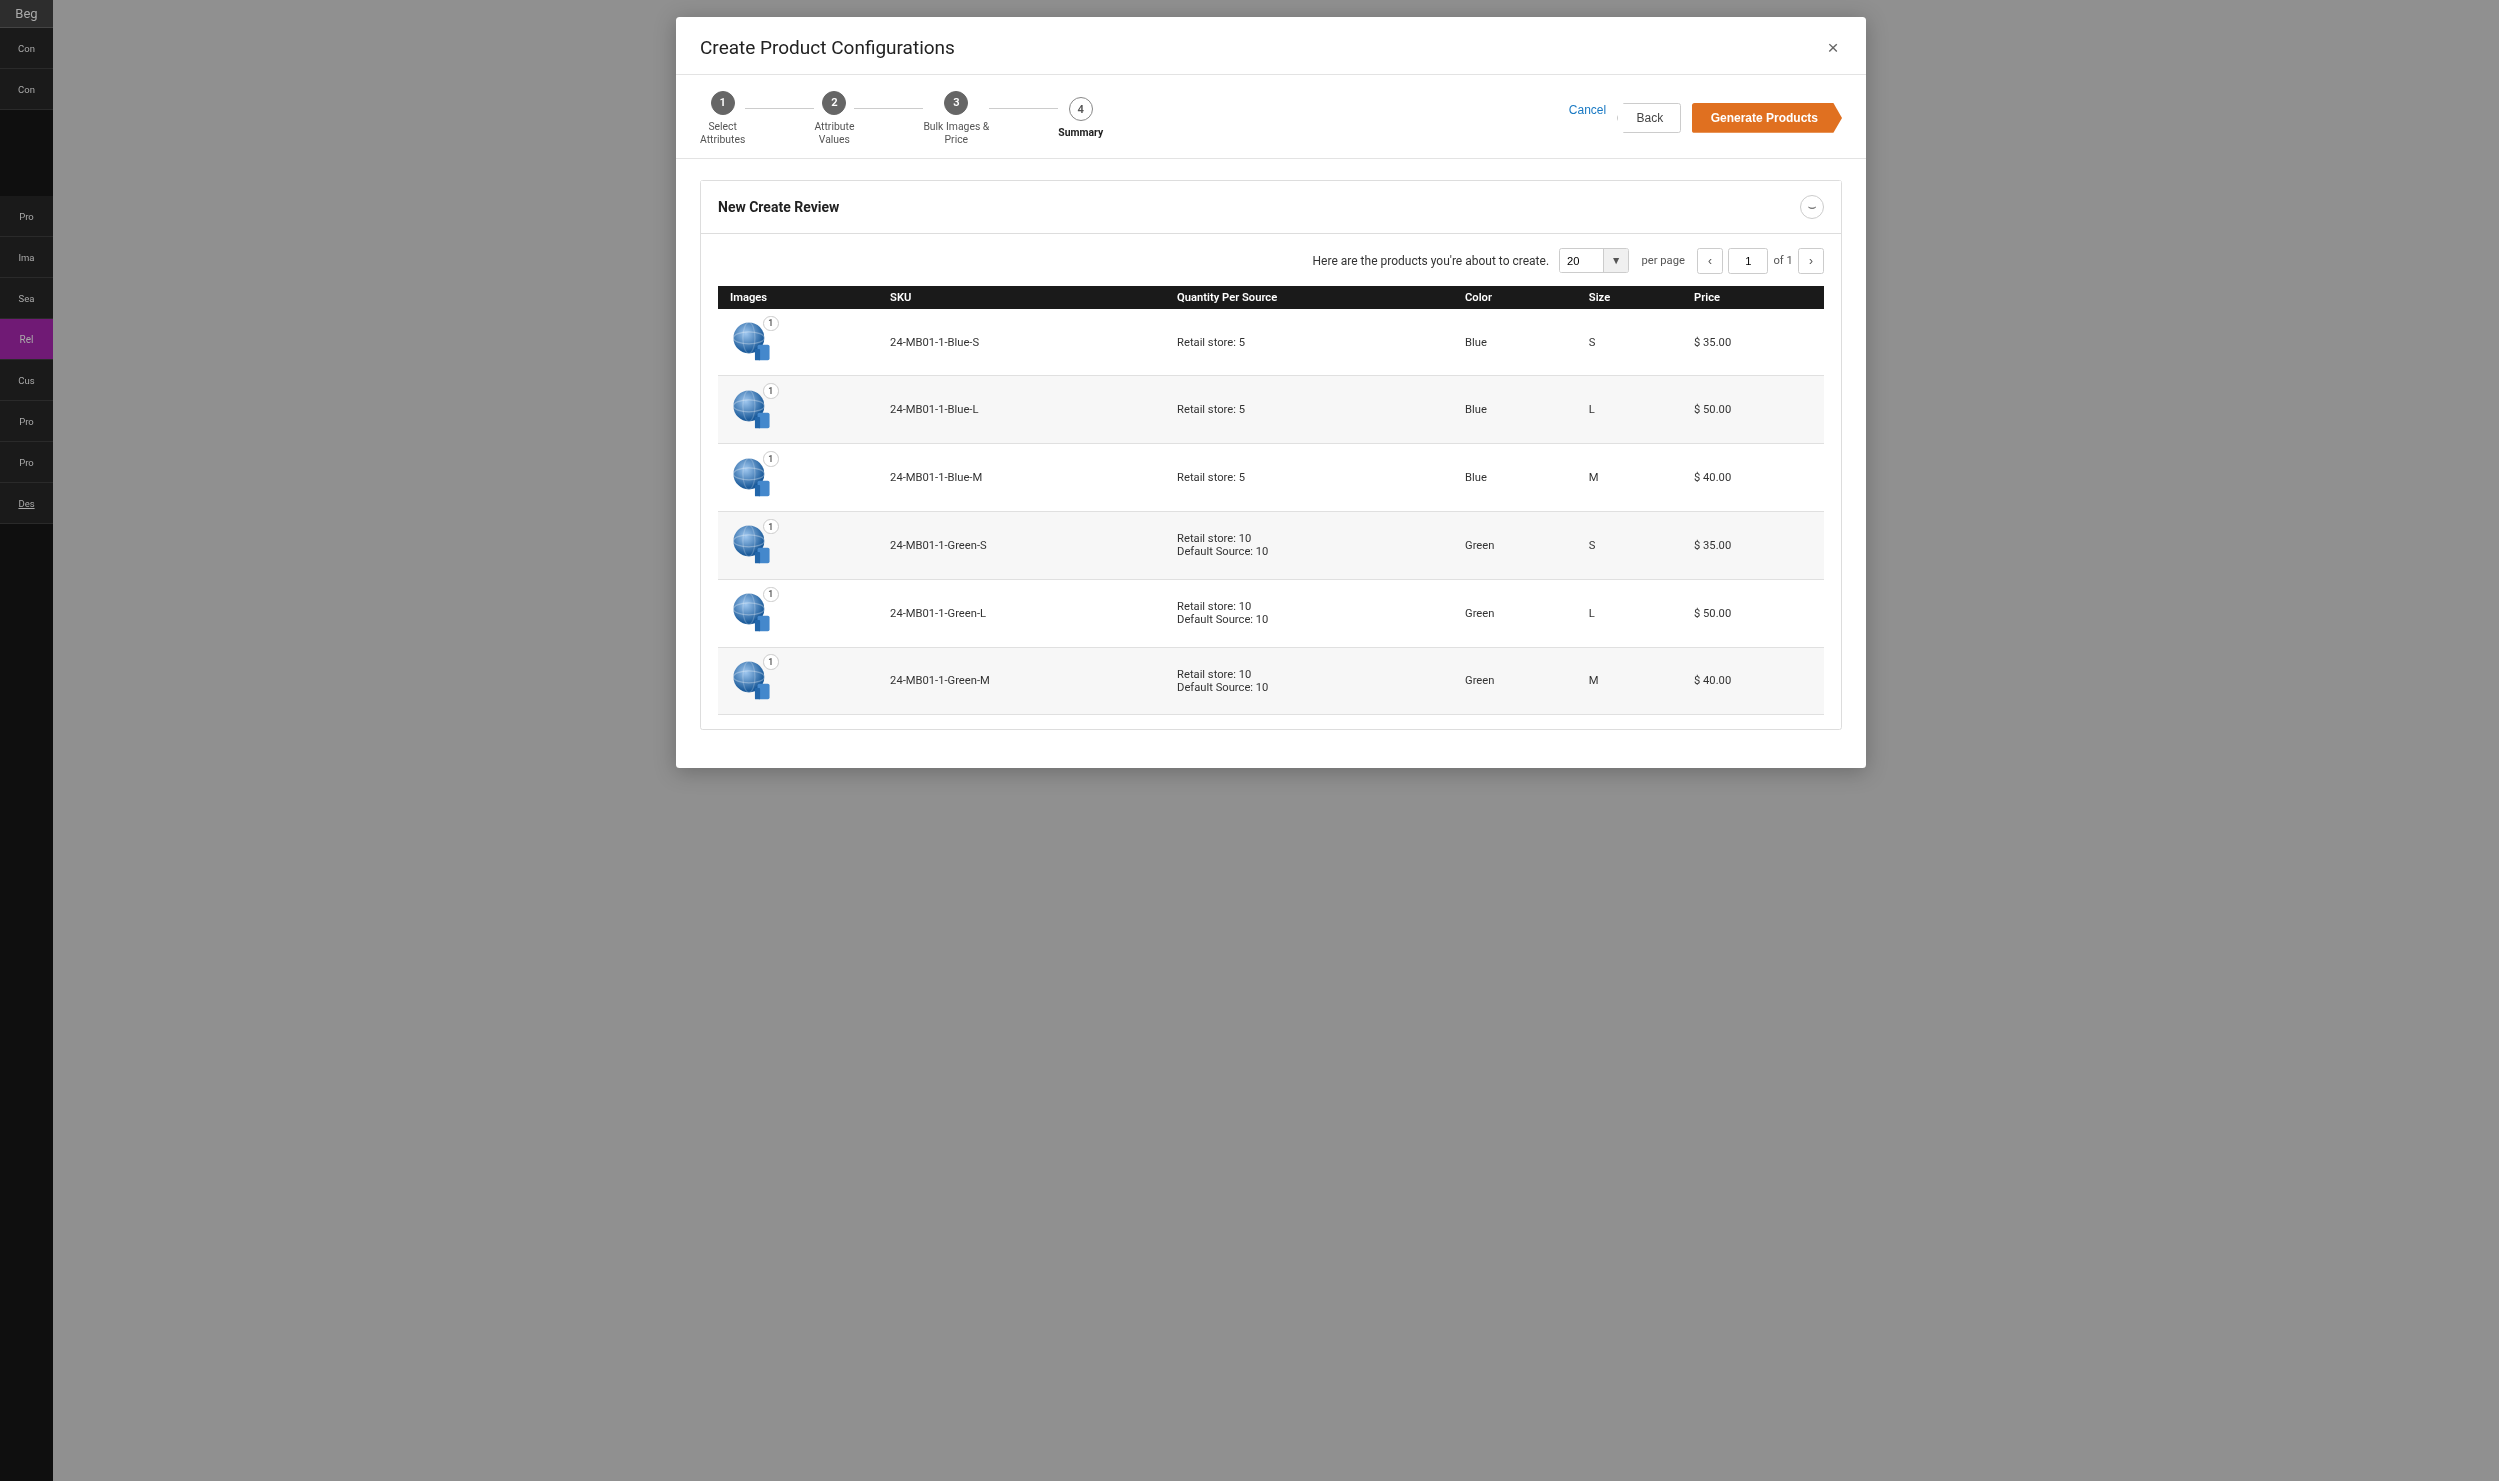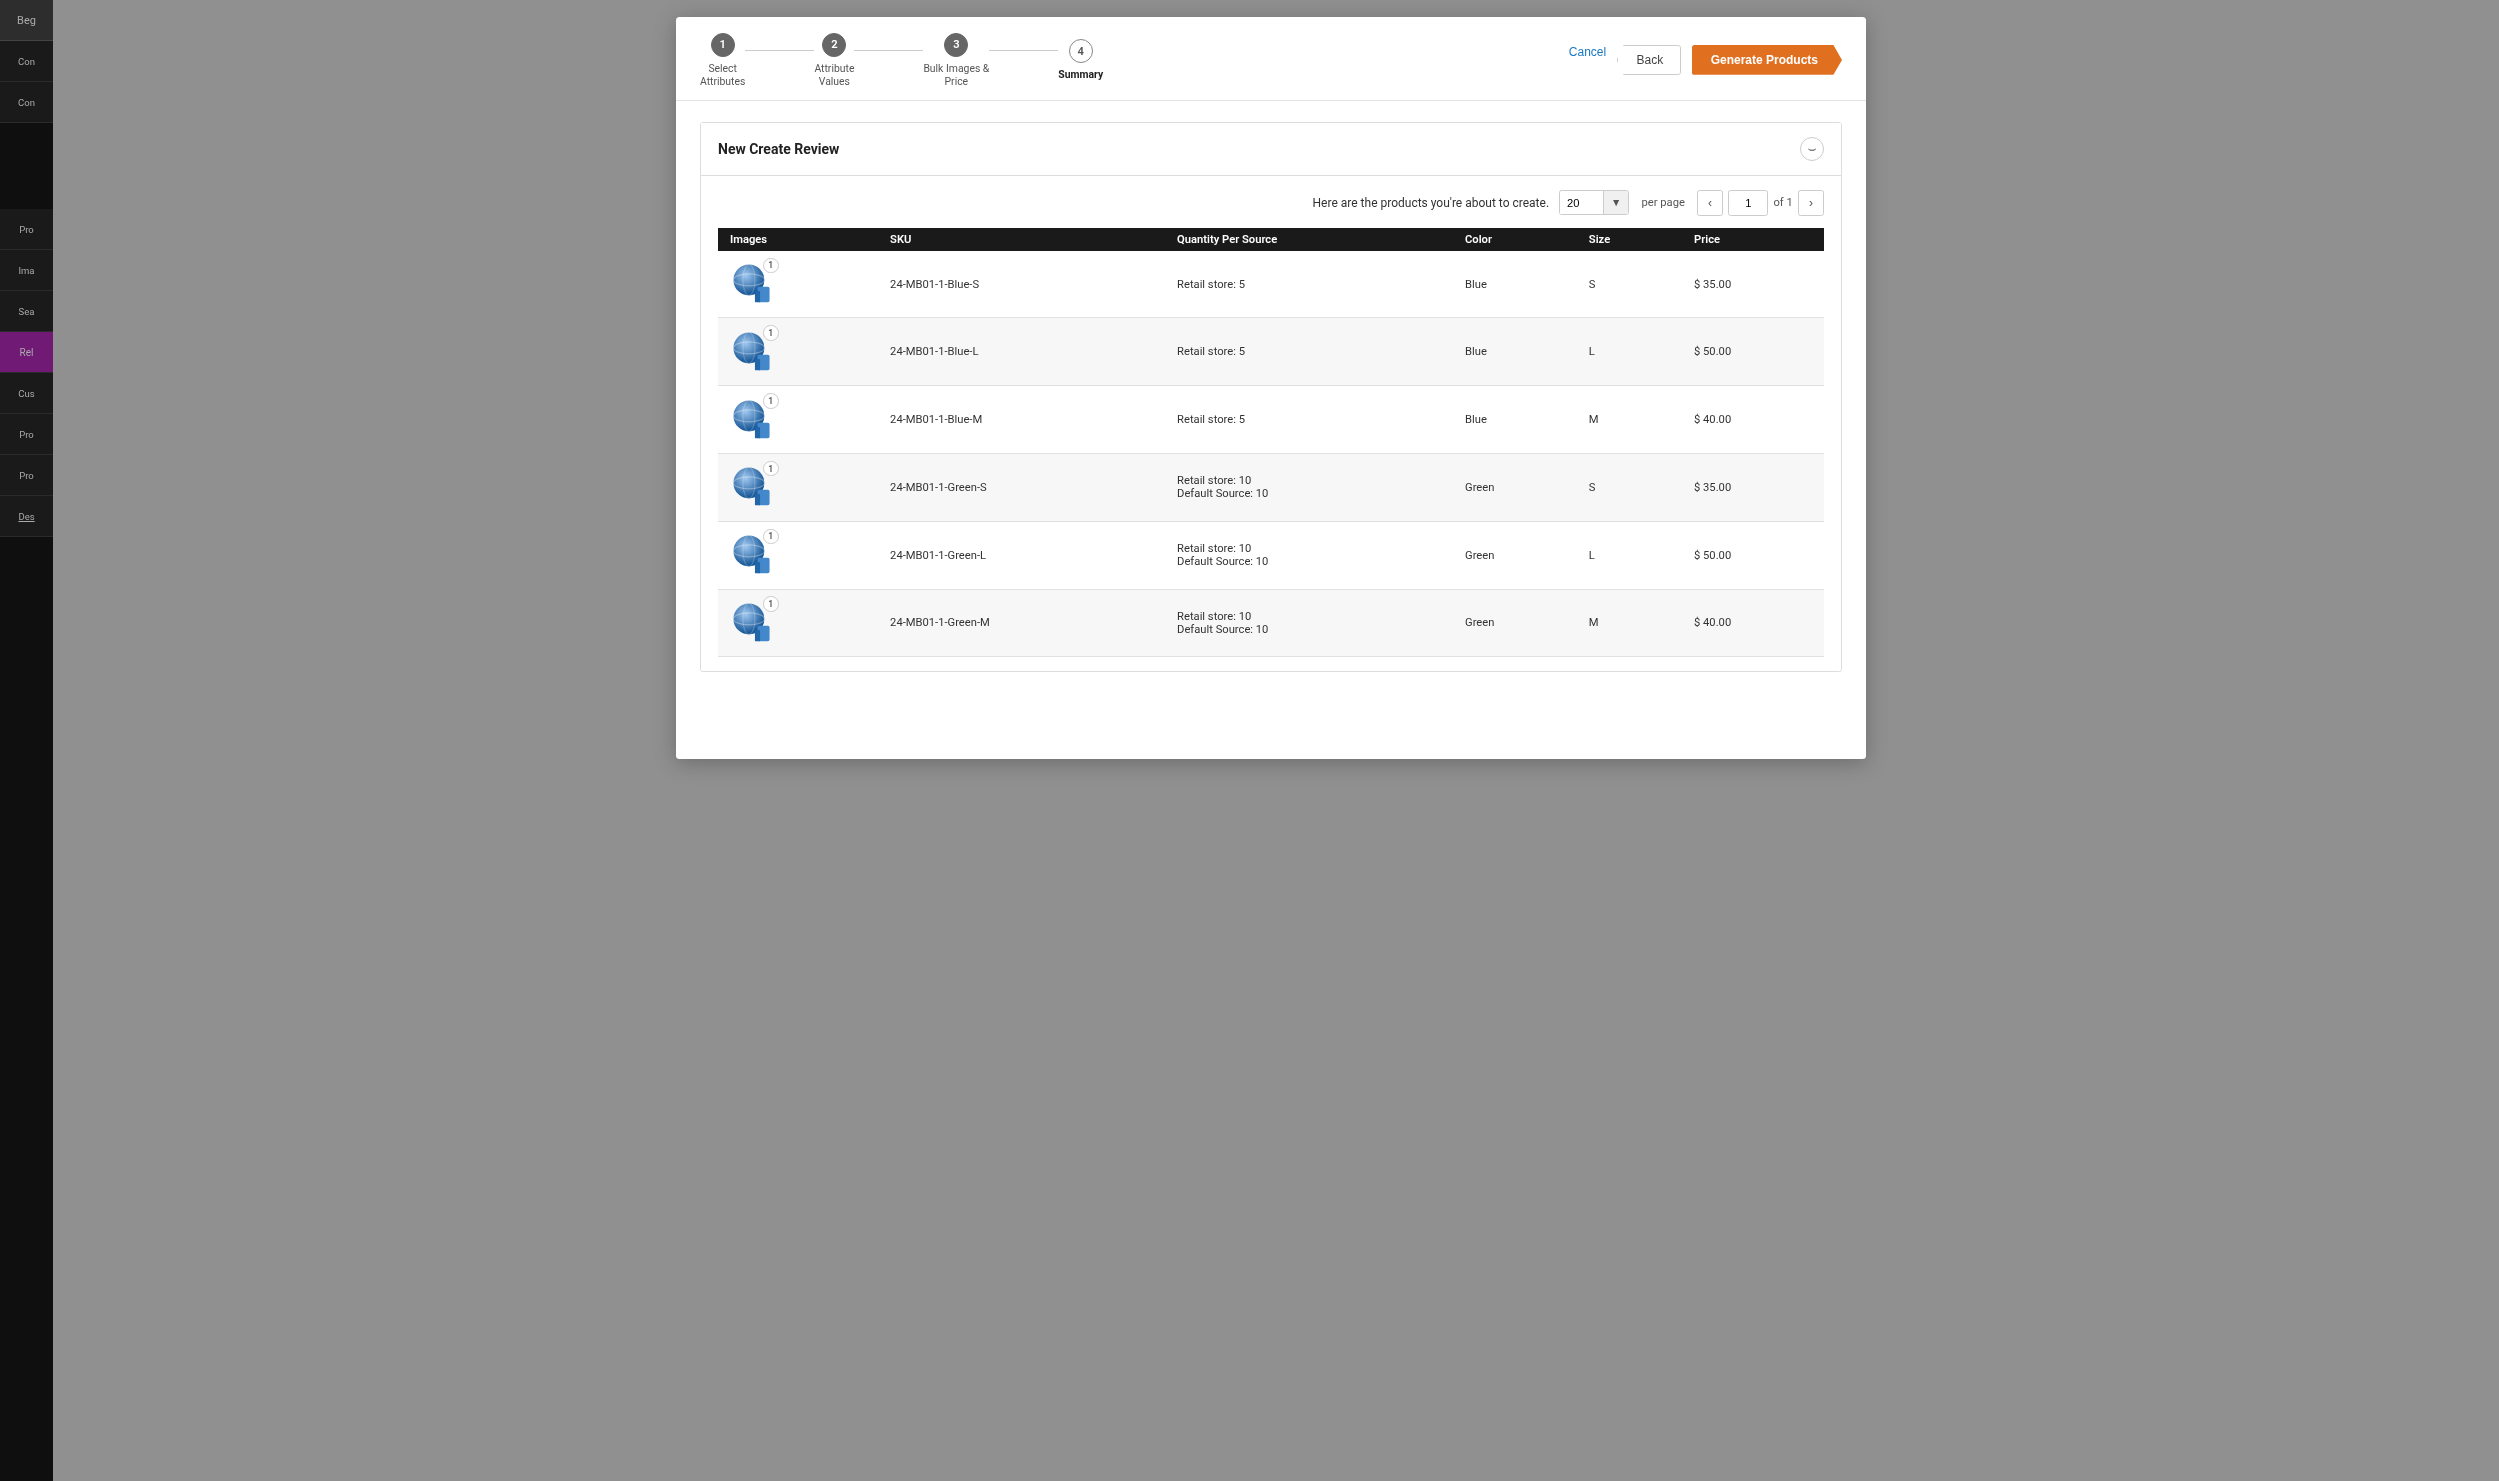--- a/index.html
+++ b/index.html
@@ -349,37 +349,41 @@
       background: #f0f0f0;
     }
   </style>
 </head>
 <body>
 
 <div class="bg-sidebar"></div>
 <div class="bg-content"></div>
 
 <div style="position:fixed;left:0;top:0;width:53px;z-index:1;display:flex;flex-direction:column;gap:0;">
-  <div style="height:41px;background:#2d2d2d;display:flex;align-items:center;justify-content:center;color:#aaa;font-size:11px;border-bottom:0.9px solid #444;">Beg</div>
+  <div style="height:28px;background:#2d2d2d;display:flex;align-items:center;justify-content:center;color:#aaa;font-size:13px;border-bottom:0.9px solid #444;">Beg</div>
   <div style="height:41px;background:#1a1a1a;display:flex;align-items:center;justify-content:center;color:#aaa;font-size:9.5px;border-bottom:0.9px solid #2a2a2a;">Con</div>
   <div style="height:41px;background:#1a1a1a;display:flex;align-items:center;justify-content:center;color:#aaa;font-size:9.5px;border-bottom:0.9px solid #2a2a2a;">Con</div>
   <div style="height:86px;"></div>
   <div style="height:41px;background:#1a1a1a;display:flex;align-items:center;justify-content:center;color:#aaa;font-size:9.5px;border-bottom:0.9px solid #2a2a2a;">Pro</div>
   <div style="height:41px;background:#1a1a1a;display:flex;align-items:center;justify-content:center;color:#aaa;font-size:9.5px;border-bottom:0.9px solid #2a2a2a;">Ima</div>
   <div style="height:41px;background:#1a1a1a;display:flex;align-items:center;justify-content:center;color:#aaa;font-size:9.5px;border-bottom:0.9px solid #2a2a2a;">Sea</div>
   <div style="height:41px;background:#701a75;display:flex;align-items:center;justify-content:center;color:#aaa;font-size:10px;border-bottom:0.9px solid #2a2a2a;">Rel</div>
   <div style="height:41px;background:#1a1a1a;display:flex;align-items:center;justify-content:center;color:#aaa;font-size:9.5px;border-bottom:0.9px solid #2a2a2a;">Cus</div>
   <div style="height:41px;background:#1a1a1a;display:flex;align-items:center;justify-content:center;color:#aaa;font-size:9.5px;border-bottom:0.9px solid #2a2a2a;">Pro</div>
   <div style="height:41px;background:#1a1a1a;display:flex;align-items:center;justify-content:center;color:#aaa;font-size:9.5px;border-bottom:0.9px solid #2a2a2a;">Pro</div>
   <div style="height:41px;background:#1a1a1a;display:flex;align-items:center;justify-content:center;color:#aaa;font-size:9.5px;border-bottom:0.9px solid #2a2a2a;text-decoration:underline;">Des</div>
 </div>
 
 <div class="backdrop" style="padding-left:60px;">
   <div class="modal">
 
+    <div class="modal-header">
+      <h1 class="modal-title">Create Product Configurations</h1>
+      <button class="close-btn">×</button>
+    </div>
 
     <div class="wizard-bar">
       <div class="wizard-steps">
 
         <div class="step-item">
           <div class="step-circle completed">1</div>
           <div class="step-label">Select<br>Attributes</div>
         </div>
         <div class="step-connector"></div>
 

